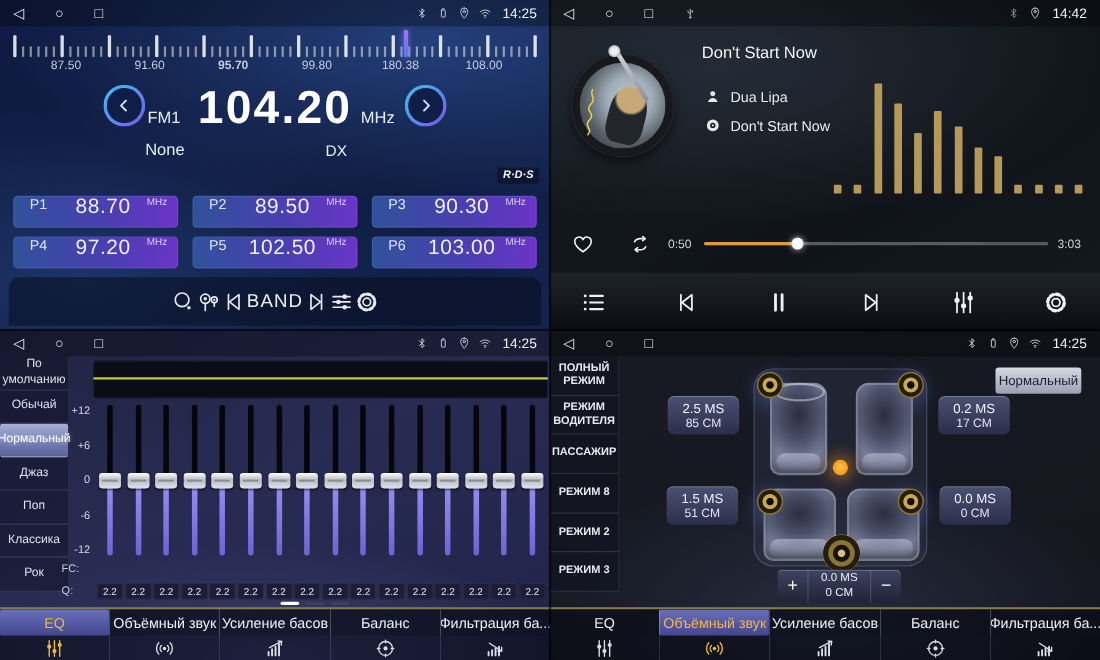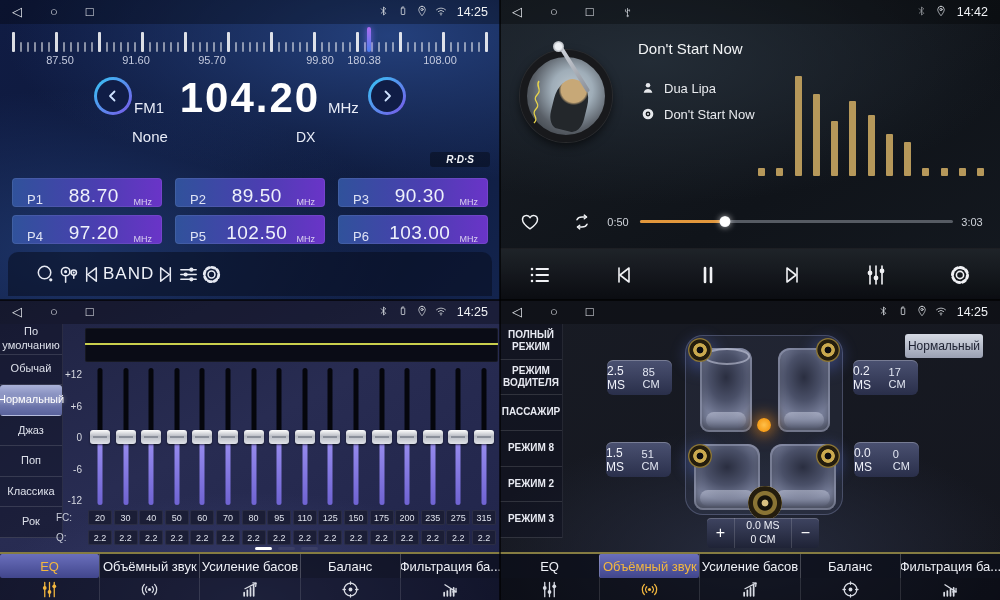--- a/index.html
+++ b/index.html
@@ -19,21 +19,21 @@
   #q-surround{left:500px;top:300px;background:
     radial-gradient(90% 70% at 50% 85%,#262b3d 0%,rgba(38,43,61,0) 60%),
     linear-gradient(160deg,#181b24,#14161e);}
   .seam-v{position:absolute;left:499px;top:0;width:2px;height:600px;background:rgba(0,0,0,.65);z-index:50}
   .seam-h{position:absolute;left:0;top:299px;width:1000px;height:2px;background:rgba(0,0,0,.65);z-index:50}
 
   
   .statusbar{position:absolute;left:0;top:0;width:100%;height:24px;background:rgba(0,0,0,.30);
     display:flex;align-items:center;padding:0 12px;z-index:5}
   .nav-glyph{font-size:13px;color:#e4e7ec;margin-right:28px;line-height:24px}
-  .sb-right{margin-left:auto;display:flex;gap:7px}
+  .sb-right{margin-left:auto;display:flex;align-items:center;gap:7px}
   .sb-i{width:12px;height:12px;color:#d7dae0}
   .sb-time{font-size:12.5px;color:#f0f2f5;margin-left:3px}
   .icon{display:inline-block}
   .icon svg{width:100%;height:100%;display:block}
 
   
   #radio-ticks{position:absolute;left:12px;right:12px;top:30px;height:22px;
     display:flex;justify-content:space-between;align-items:flex-end}
   .tick{width:1.5px;height:10px;background:rgba(255,255,255,.5);border-radius:1px}
   .tick.tall{width:2.5px;height:20px;background:rgba(255,255,255,.85)}
@@ -42,31 +42,31 @@
   #radio-scale-labels{position:absolute;left:0;top:54px;width:100%;height:14px}
   .scale-label{position:absolute;transform:translateX(-50%);font-size:11px;color:#c4cade}
   .nav-circle{position:absolute;width:38px;height:38px;border-radius:50%;border:3px solid transparent;
     background:linear-gradient(#101d46,#101d46) padding-box,linear-gradient(135deg,#35c8f5,#7a55e8) border-box;
     display:flex;align-items:center;justify-content:center;color:#cfe2ff}
   .nav-circle .icon{width:18px;height:18px}
   .radio-txt{position:absolute;color:#e9edf8}
   #radio-freq{position:absolute;left:175px;top:74px;width:150px;text-align:center;
     font-size:42px;font-weight:700;letter-spacing:2px;color:#fff}
   #rds-badge{position:absolute;right:10px;top:152px;font-size:10px;font-weight:700;font-style:italic;
-    background:rgba(0,0,0,.35);border-radius:3px;padding:2px 16px;color:#f2f4f8}
+    background:rgba(0,0,0,.35);border-radius:3px;padding:2px 5px;color:#f2f4f8}
   #radio-presets{position:absolute;left:12px;top:178px;width:476px;height:66px;
     display:grid;grid-template-columns:1fr 1fr 1fr;grid-template-rows:29px 29px;gap:8px 13px}
-  .preset{display:flex;align-items:flex-end;border-radius:4px;
+  .preset{display:flex;align-items:flex-start;border-radius:4px;
     background:linear-gradient(90deg,#30529b 0%,#4a3fb0 55%,#6a34c8 100%);
     box-shadow:inset 0 0 0 1px rgba(255,255,255,.08)}
   .p-id{font-size:13px;color:#dfe3f5;padding-left:15px;width:42px}
   .p-freq{flex:1;text-align:center;font-size:19px;color:#eef1fb;letter-spacing:.5px}
   .p-unit{font-size:9px;color:rgba(255,255,255,.75);padding-right:10px}
   #radio-toolbar{position:absolute;left:8px;right:8px;bottom:4px;height:44px;border-radius:10px 10px 0 0;
-    background:rgba(8,12,30,.55);display:flex;align-items:center;justify-content:flex-start;padding:0 26px}
+    background:rgba(8,12,30,.55);display:flex;align-items:center;justify-content:center;padding:0 26px}
   #radio-toolbar .icon{width:23px;height:23px;color:#e6e9f2}
   #band-btn{font-size:17px;color:#eef1f8;letter-spacing:1px}
 
   
   #album{position:absolute;left:20px;top:50px;width:92px;height:92px;border-radius:50%;
     border:7px solid #18191c;box-shadow:0 0 0 1px #2a2b2e,0 4px 10px rgba(0,0,0,.6);
     background:radial-gradient(circle at 58% 42%,#bcc7cf 0%,#9fadb8 32%,#5a6068 62%,#2b3035 100%)}
   #album-figure{position:absolute;left:26px;top:22px;width:34px;height:52px;border-radius:45% 45% 30% 30%;
     background:radial-gradient(circle at 50% 20%,#c7a877 0 28%,#23272b 34% 100%);transform:rotate(14deg)}
   #album-script{position:absolute;left:4px;top:22px;width:16px;height:46px}
@@ -161,21 +161,21 @@
     border:2px solid rgba(205,210,228,.55)}
   .spk{position:absolute;width:24px;height:24px;border-radius:50%;
     background:radial-gradient(circle,#0c0c10 0 18%,#caa94e 22% 38%,#241d0e 42% 60%,#8a7434 65% 78%,#15120a 82% 100%)}
   #subwoofer{position:absolute;left:62px;top:150px;width:34px;height:34px;border-radius:50%;
     background:radial-gradient(circle,#d8c080 0 12%,#15120a 16% 30%,#8a7434 34% 48%,#241d0e 52% 68%,#caa94e 72% 84%,#0c0c10 88% 100%)}
   #listen-dot{position:absolute;left:71px;top:82px;width:14px;height:14px;border-radius:50%;
     background:radial-gradient(circle,#ffc04a,#f08a00);box-shadow:0 0 14px 4px rgba(255,150,30,.5)}
   .delay-box{position:absolute;width:65px;border-radius:6px;
     background:linear-gradient(180deg,rgba(92,100,140,.75),rgba(46,52,84,.8));
     box-shadow:inset 0 1px 0 rgba(255,255,255,.25);
-    display:flex;flex-direction:row;align-items:center;justify-content:center;gap:1px}
+    display:flex;flex-direction:column;align-items:center;justify-content:center;gap:1px}
   .delay-ms{font-size:12px;color:#f0f2fa}
   .delay-cm{font-size:11px;color:#e2e6f2}
   #center-ctrl{position:absolute;left:207px;top:218px;width:112px;height:30px;border-radius:4px;
     background:linear-gradient(180deg,rgba(70,76,108,.8),rgba(30,34,54,.85));
     box-shadow:inset 0 1px 0 rgba(255,255,255,.2);display:flex;align-items:stretch}
   .pm-btn{width:27px;display:flex;align-items:center;justify-content:center;font-size:16px;color:#fff}
   #center-vals{flex:1;display:flex;flex-direction:column;align-items:center;justify-content:center;
     border-left:1px solid rgba(255,255,255,.15);border-right:1px solid rgba(255,255,255,.15);
     font-size:10.5px;line-height:1.3;color:#eef0f8}
 </style>
@@ -282,22 +282,22 @@
       <div class="tick"></div>
       <div class="tick"></div>
       <div class="tick"></div>
       <div class="tick"></div>
       <div class="tick tall"></div>
     </div>
   <div id="freq-indicator" style="left:367px"></div>
   <div id="radio-scale-labels">
       <div class="scale-label" style="left: 12%;">87.50</div>
       <div class="scale-label" style="left: 27.2%;">91.60</div>
-      <div class="scale-label" style="left: 42.4%;">95.70</div>
-      <div class="scale-label" style="left: 57.6%; margin-left: 32px;">99.80</div>
+      <div class="scale-label" style="left: 42.4%; font-weight: bold;">95.70</div>
+      <div class="scale-label" style="left: 57.6%;">99.80</div>
       <div class="scale-label" style="left: 72.8%;">180.38</div>
       <div class="scale-label" style="left: 88%;">108.00</div>
     </div>
   <div class="nav-circle" style="left:94px;top:77px">
     <span class="icon">
         <svg viewBox="0 0 24 24" fill="none" stroke="currentColor" stroke-width="1.6" stroke-linecap="round" stroke-linejoin="round">
           <path d="M14 6l-6 6 6 6" stroke-width="2.4"></path>
         </svg>
       </span>
   </div>
@@ -643,38 +643,20 @@
         <div class="trk-bot"></div>
         <div class="knob"></div>
       </div>
       <div class="slider-col">
         <div class="trk-top"></div>
         <div class="trk-bot"></div>
         <div class="knob"></div>
       </div>
     </div>
   <div class="val-label" style="top:210px">FC:</div>
-  <div class="val-row" id="fc-row" style="top:210px">
-      <div class="val-box">20</div>
-      <div class="val-box">30</div>
-      <div class="val-box">40</div>
-      <div class="val-box">50</div>
-      <div class="val-box">60</div>
-      <div class="val-box">70</div>
-      <div class="val-box">80</div>
-      <div class="val-box">95</div>
-      <div class="val-box">110</div>
-      <div class="val-box">125</div>
-      <div class="val-box">150</div>
-      <div class="val-box">175</div>
-      <div class="val-box">200</div>
-      <div class="val-box">235</div>
-      <div class="val-box">275</div>
-      <div class="val-box">315</div>
-    </div>
   <div class="val-label" style="top:230px">Q:</div>
   <div class="val-row" id="q-row" style="top:230px">
       <div class="val-box">2.2</div>
       <div class="val-box">2.2</div>
       <div class="val-box">2.2</div>
       <div class="val-box">2.2</div>
       <div class="val-box">2.2</div>
       <div class="val-box">2.2</div>
       <div class="val-box">2.2</div>
       <div class="val-box">2.2</div>

